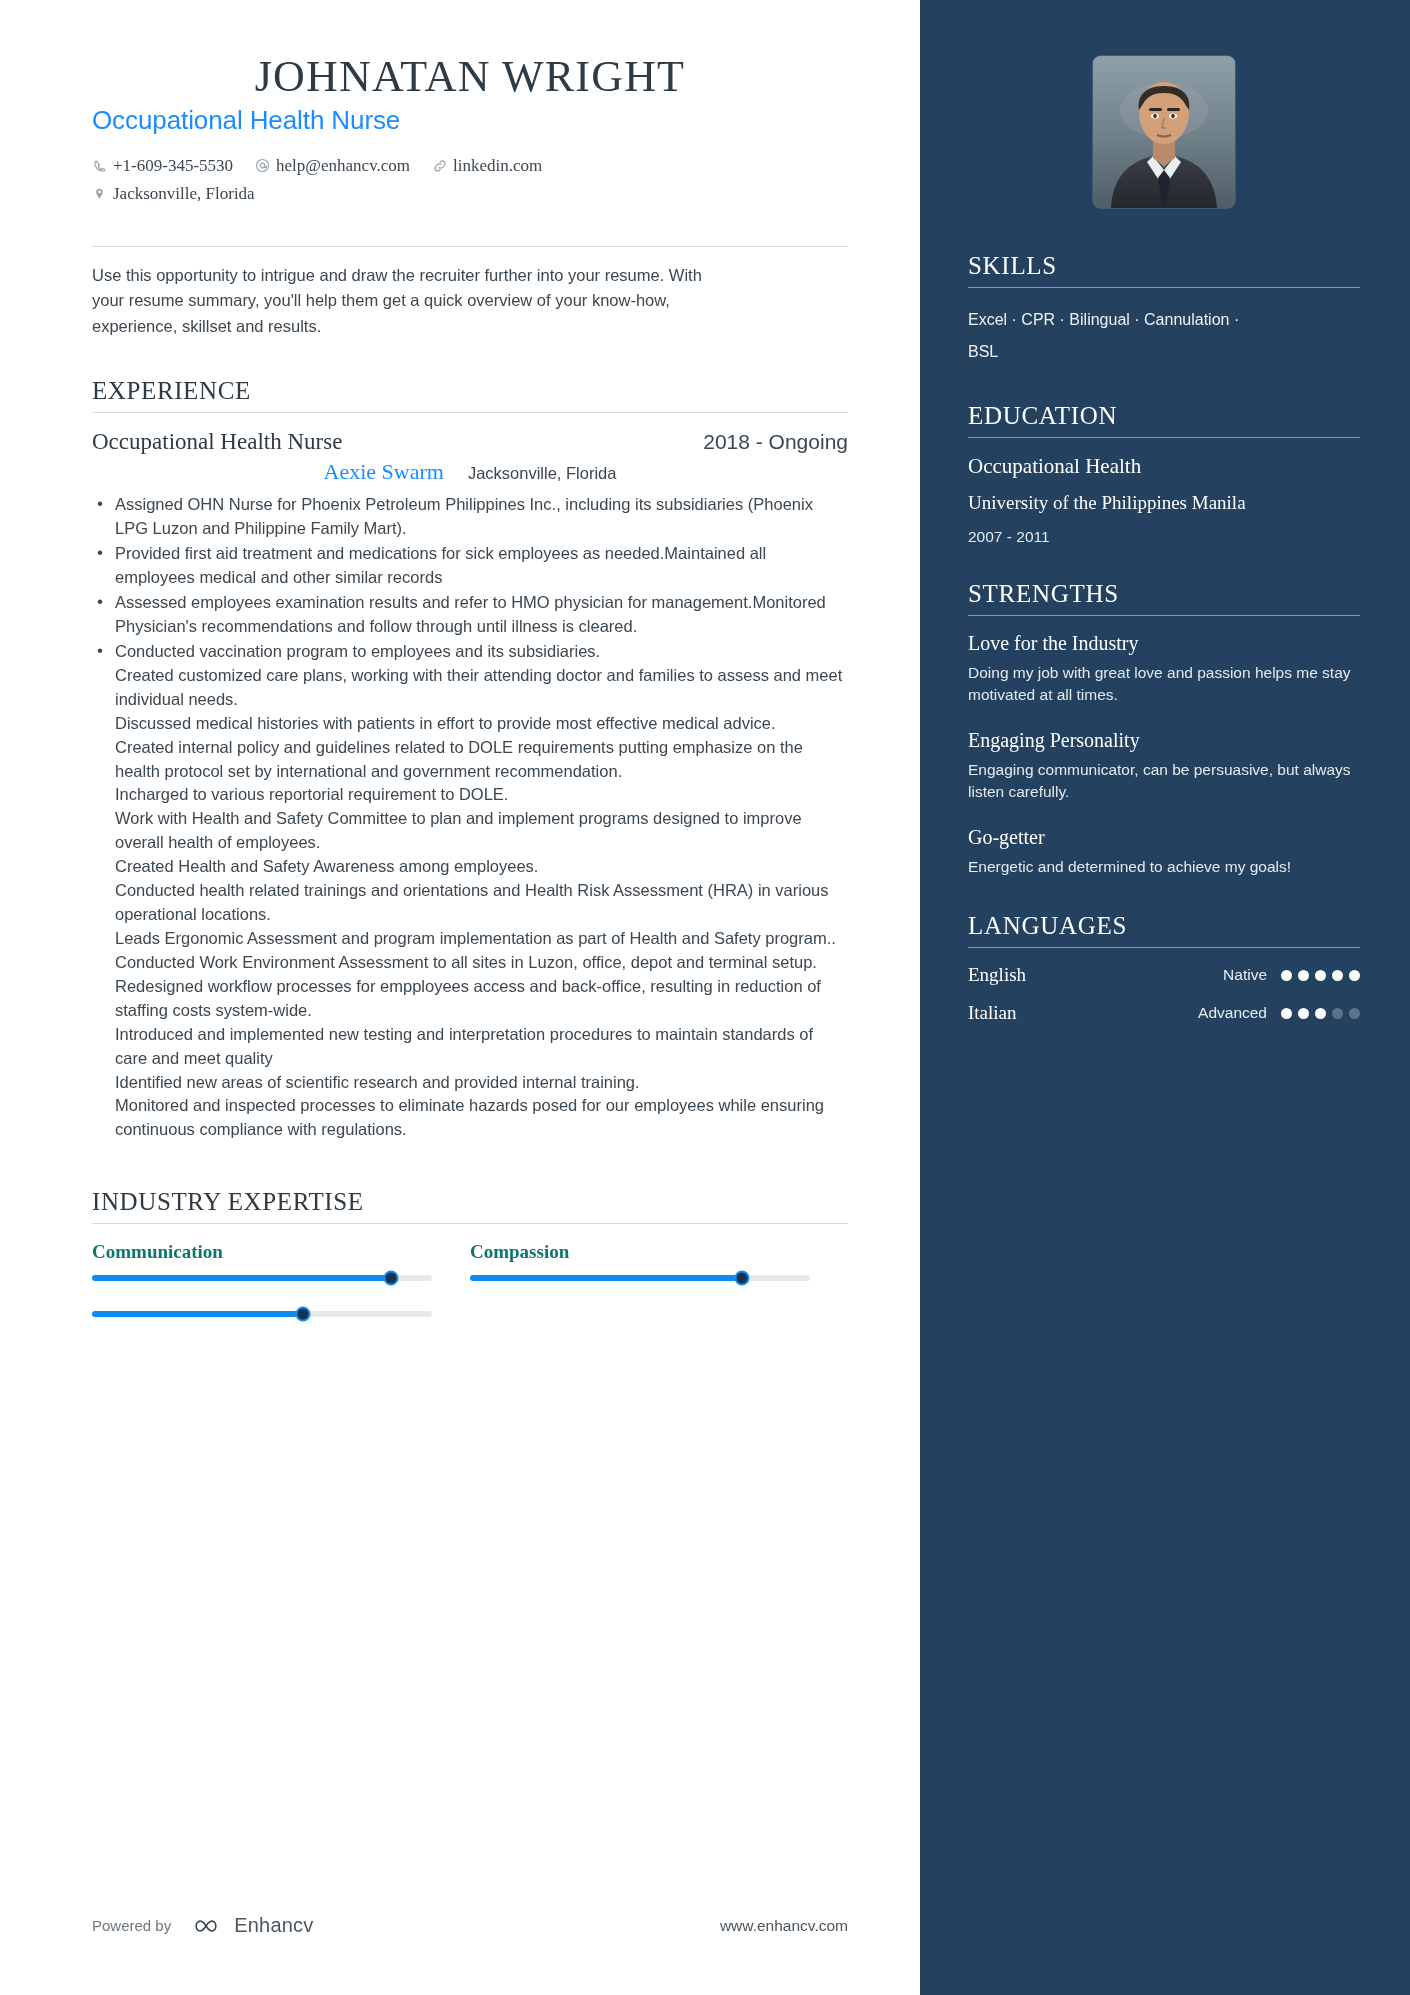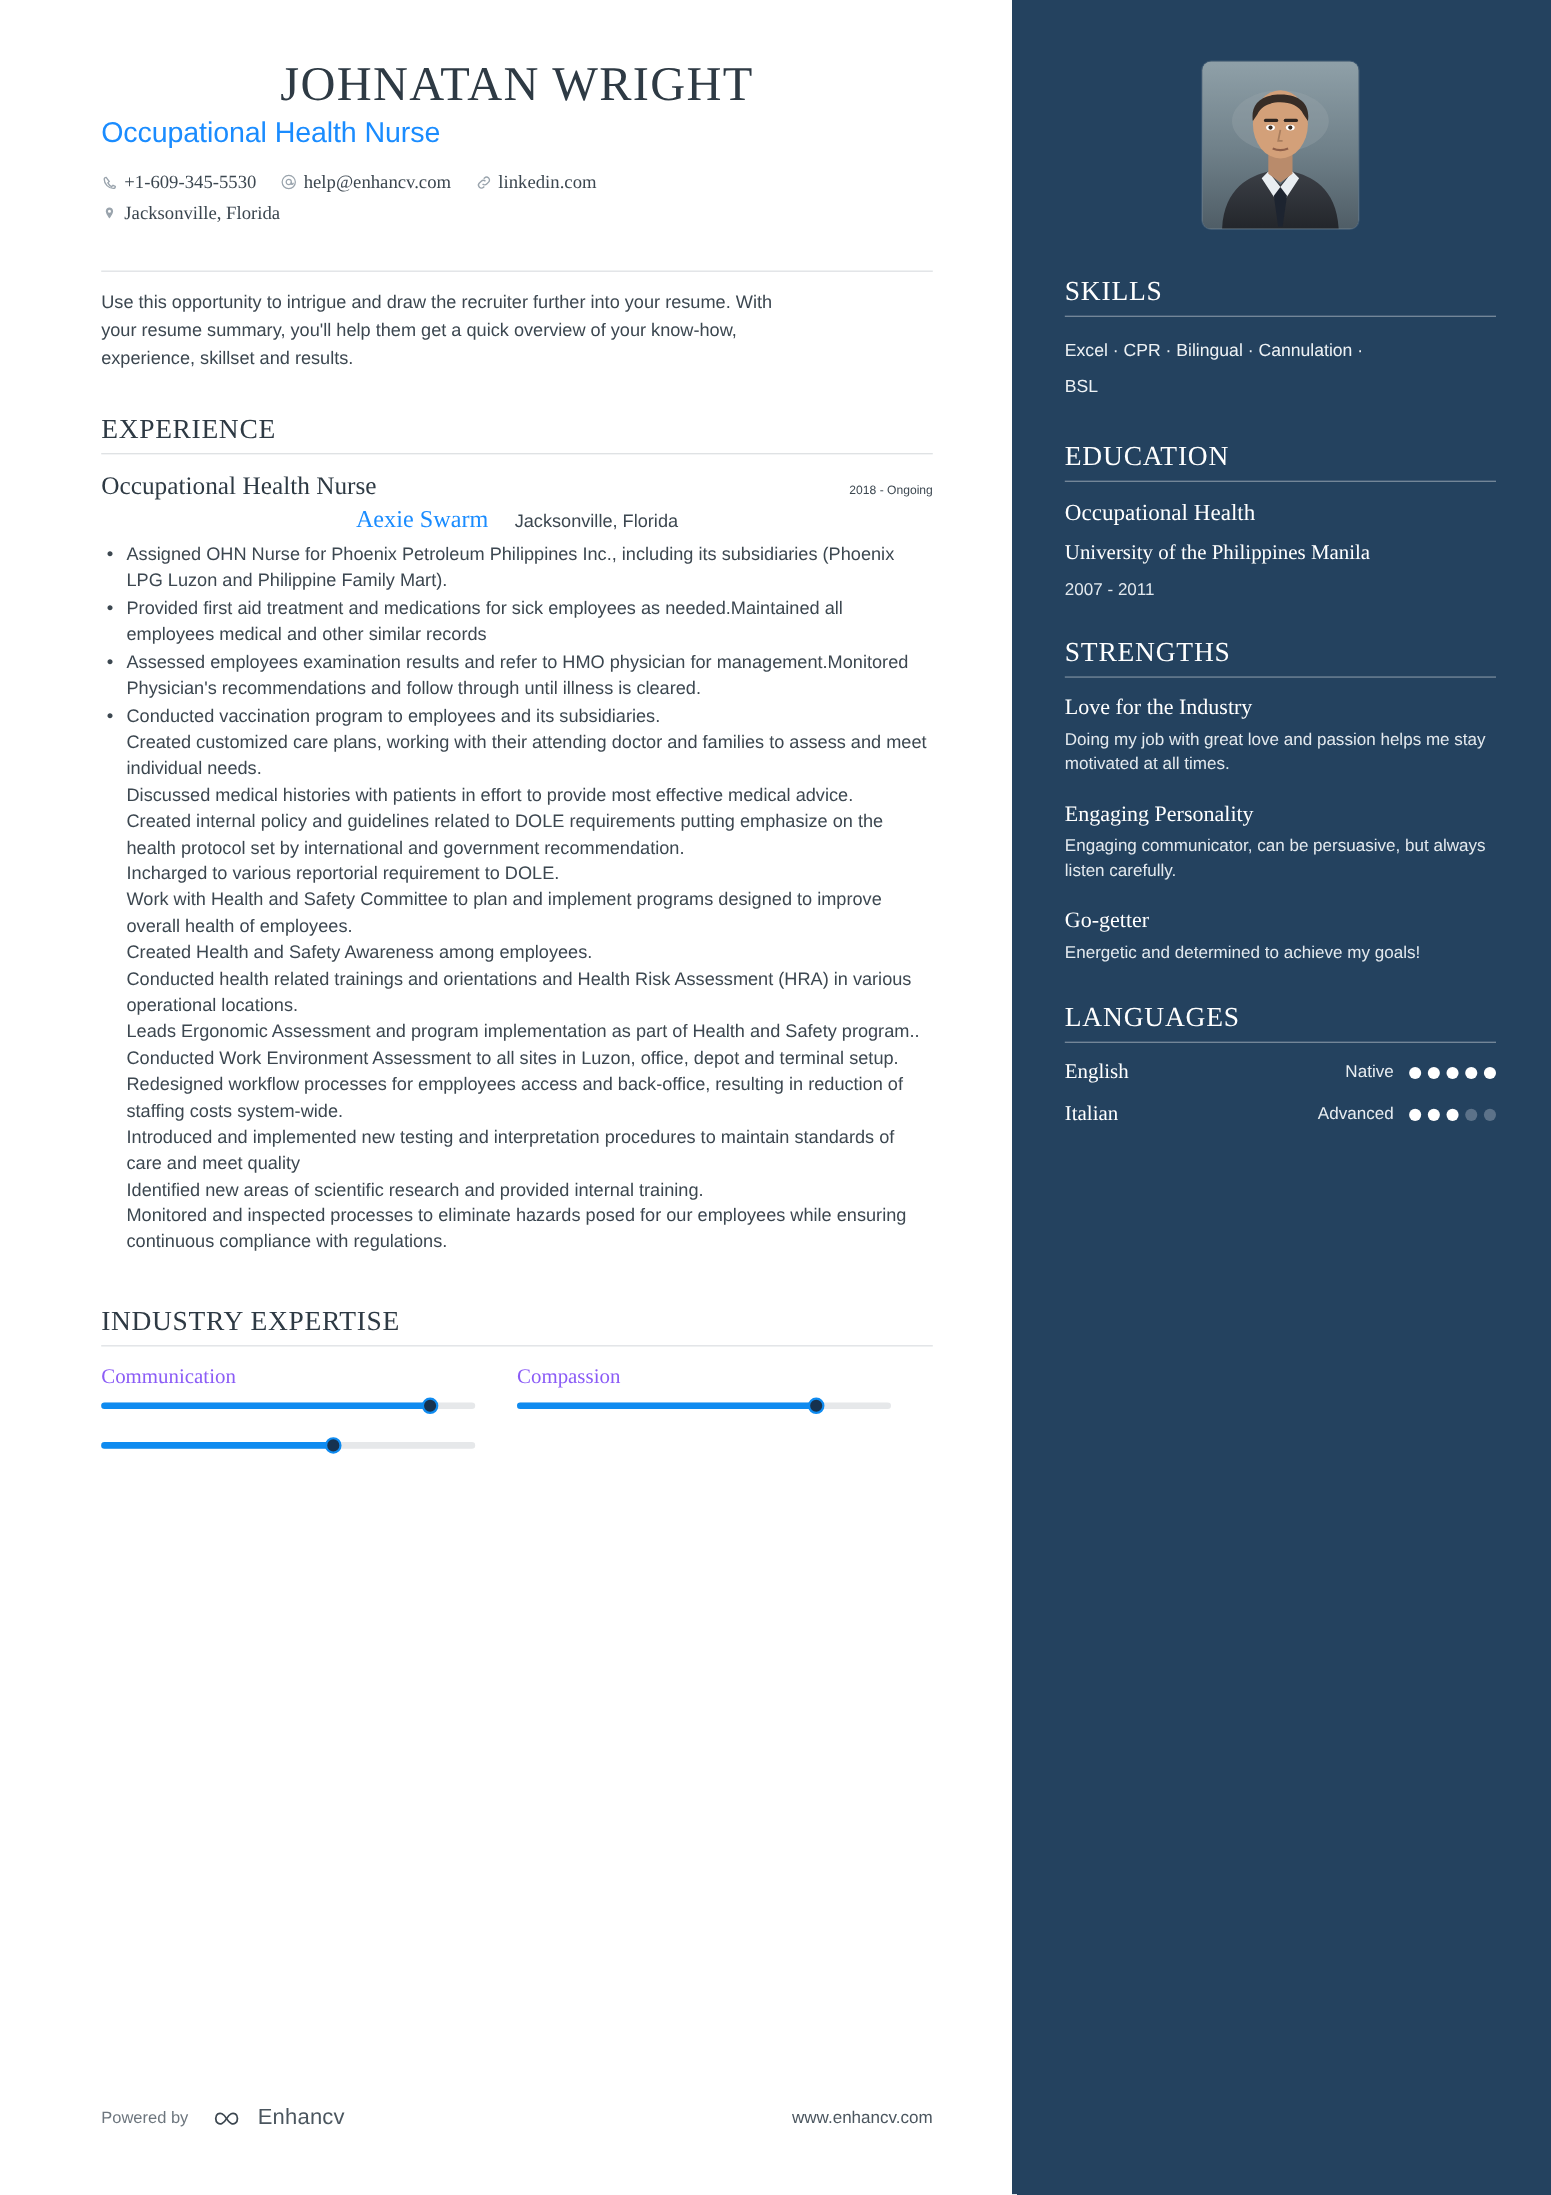--- a/index.html
+++ b/index.html
@@ -98,21 +98,21 @@
     display: flex;
     justify-content: space-between;
     align-items: baseline;
   }
   .exp-role {
     font-family: "Liberation Serif", serif;
     font-size: 23px;
     color: #2e3a44;
   }
   .exp-dates {
-    font-size: 11px;
+    font-size: 21px;
     color: #3c4750;
   }
   .exp-sub {
     display: flex;
     justify-content: center;
     align-items: baseline;
     margin-top: 4px;
     margin-bottom: 8px;
     gap: 24px;
   }
@@ -155,24 +155,25 @@
     column-gap: 0px;
   }
   .skill-cell {
     width: 50%;
     padding-right: 38px;
     margin-bottom: 30px;
   }
   .skill-name {
     font-family: "Liberation Serif", serif;
     font-size: 19px;
-    color: #8b5cf6;
+    color: #0f766e;
     line-height: 1.28;
     margin-bottom: 10px;
     min-height: 24px;
+    font-weight: bold;
   }
   .slider {
     position: relative;
     height: 6px;
     border-radius: 3px;
     background: #e6e8ea;
     width: 100%;
   }
   .slider .fill {
     position: absolute;

